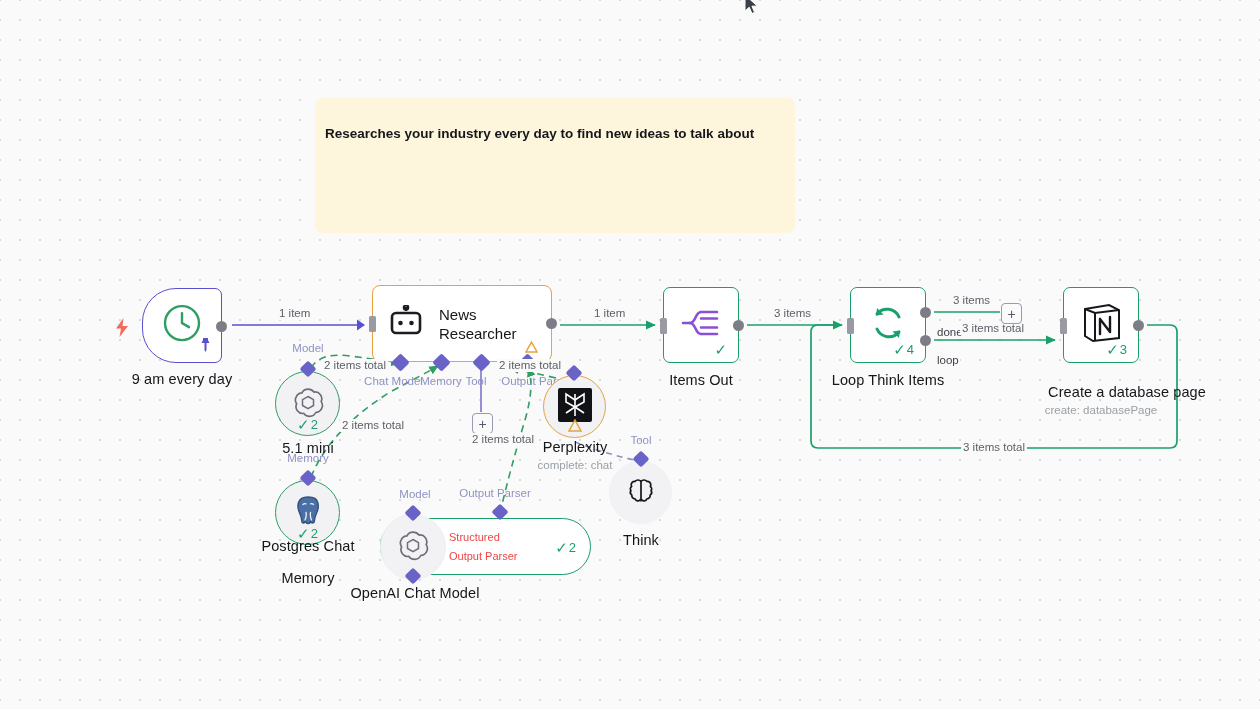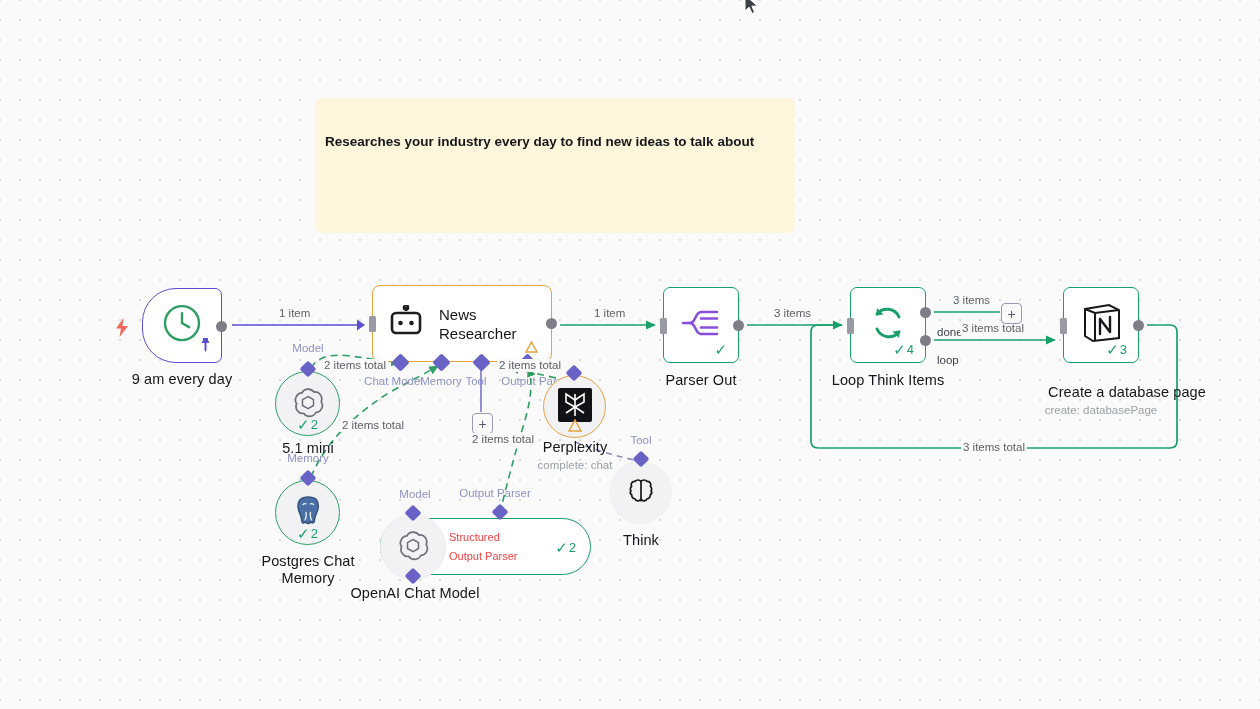--- a/index.html
+++ b/index.html
@@ -74,21 +74,21 @@
   #sticky{
     position:absolute;left:315px;top:98px;width:480px;height:135px;
     background:#fdf6dd;border-radius:7px;box-sizing:border-box;
     padding:22px 0 0 10px;
   }
   #sticky h1{
     margin:0;font-size:27px;line-height:32px;font-weight:700;
     color:#15171a;letter-spacing:-.3px;
   }
   #sticky .note-sub{
-    margin-top:13px;font-size:13.5px;line-height:18px;font-weight:700;color:#15171a;
+    margin-top:5px;font-size:13.5px;line-height:18px;font-weight:700;color:#15171a;
   }
   .news-emoji{font-size:24px;vertical-align:-2px;margin-left:4px;}
 
   
   #trigger{
     left:142px;top:288px;width:80px;height:75px;
     border:1.7px solid #5a4fcf;border-radius:34px 7px 7px 34px;background:#fff;
   }
   #pin-icon{position:absolute;right:9px;bottom:6px;color:#5a4fcf;font-size:13px;}
   #bolt{position:absolute;left:114px;top:318px;color:#f4695c;font-size:19px;line-height:19px;}
@@ -253,21 +253,21 @@
         <path d="M11 9.5c.8-.8 2-1 3-.6M21.5 9.5c-.8-.8-2-1-3-.6M13 25 c1-2 1.5-5 1-7.5M19.5 25 c-1-2-1.4-5-1-7.5" stroke="#e8eef7" stroke-width="1.3" fill="none" stroke-linecap="round"></path>
       </svg>
     </div>
     <div class="check" style="left:50%;bottom:4px;transform:translateX(-50%);">
       <span class="tick">✓</span>
         <span>2</span>
     </div>
   </div>
   <div class="diamond sm" style="left:302px;top:472px;"></div>
   <div class="sublabel" style="left:277px;top:452px;width:62px;">Memory</div>
-  <div class="caption" style="left:238px;top:553px;width:140px;text-align:center;">Postgres Chat</div>
+  <div class="caption" style="left:238px;top:538px;width:140px;text-align:center;">Postgres Chat</div>
   <div class="caption" style="left:238px;top:570px;width:140px;">Memory</div>
 
   <div class="circle-node cppx">
     <div>
       <svg width="34" height="34" viewBox="0 0 34 34">
         <rect x="0" y="0" width="34" height="34" rx="2" fill="#111216"></rect>
         <g stroke="#ffffff" stroke-width="1.6" fill="none">
           <path d="M17 6 L17 28"></path>
           <path d="M17 12 L8 6 L8 14 L17 19 L26 14 L26 6 L17 12 Z"></path>
           <path d="M17 19 L8 25 M17 19 L26 25"></path>
@@ -332,21 +332,21 @@
         <path d="M9 19 c6 0 5 11 11 11" stroke="#8a4fd8" stroke-width="2.6" fill="none" stroke-linecap="round"></path>
         <path d="M20 8 H36 M20 14.5 H36 M20 23.5 H36 M20 30 H36" stroke="#8a4fd8" stroke-width="2.6" stroke-linecap="round"></path>
       </svg>
     </div>
     <div class="inport" style="left:-4px;top:30px;"></div>
     <div class="port" style="right:-6px;top:32px;"></div>
     <div class="check" style="right:11px;bottom:6px;">
       <span class="tick">✓</span>
     </div>
   </div>
-  <div class="caption" style="left:631px;top:372px;width:140px;">Parser Out</div>
+  <div class="caption" style="left:631px;top:372px;width:140px;">Items Out</div>
   <div class="wirelabel" style="left:772px;top:307px;">3 items</div>
 
   <div id="loop" class="node rect-node">
     <div>
       <svg width="38" height="38" viewBox="0 0 38 38">
         <path d="M30 13 A13 13 0 0 0 8 10" fill="none" stroke="#19a06a" stroke-width="3" stroke-linecap="round"></path>
         <path d="M8 4 L7 11.5 L14.5 10.5 Z" fill="#19a06a"></path>
         <path d="M8 25 A13 13 0 0 0 30 28" fill="none" stroke="#19a06a" stroke-width="3" stroke-linecap="round"></path>
         <path d="M30 34 L31 26.5 L23.5 27.5 Z" fill="#19a06a"></path>
       </svg>

